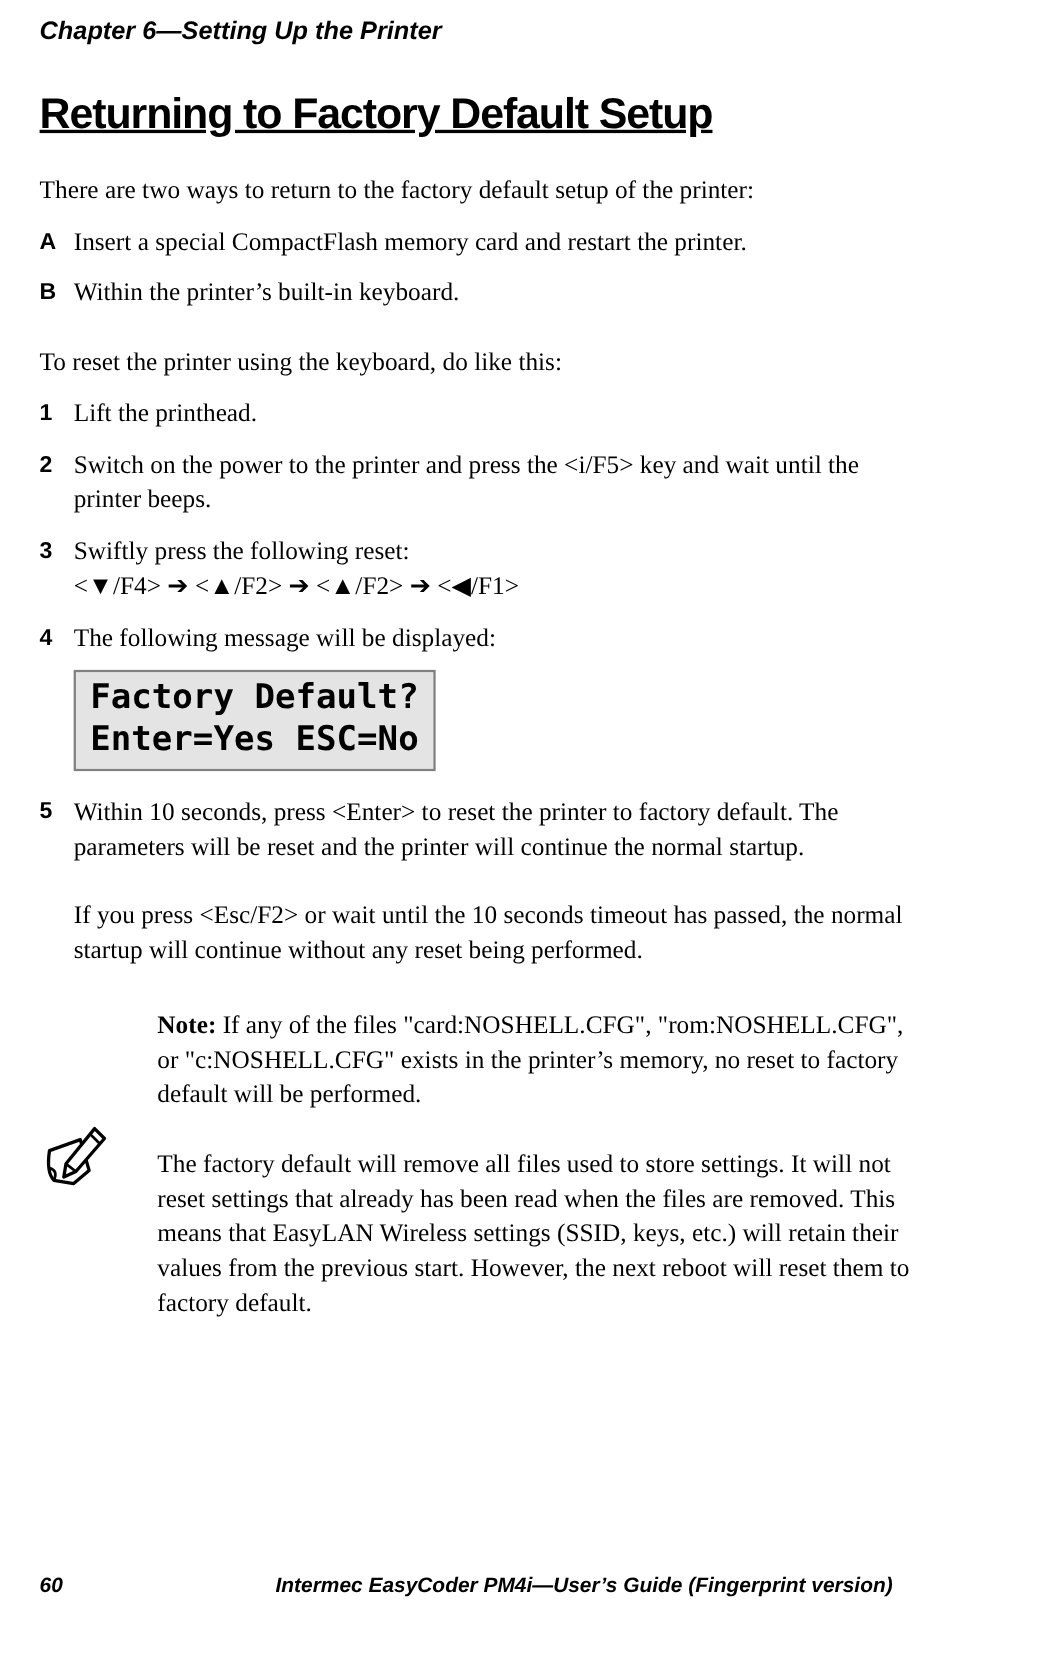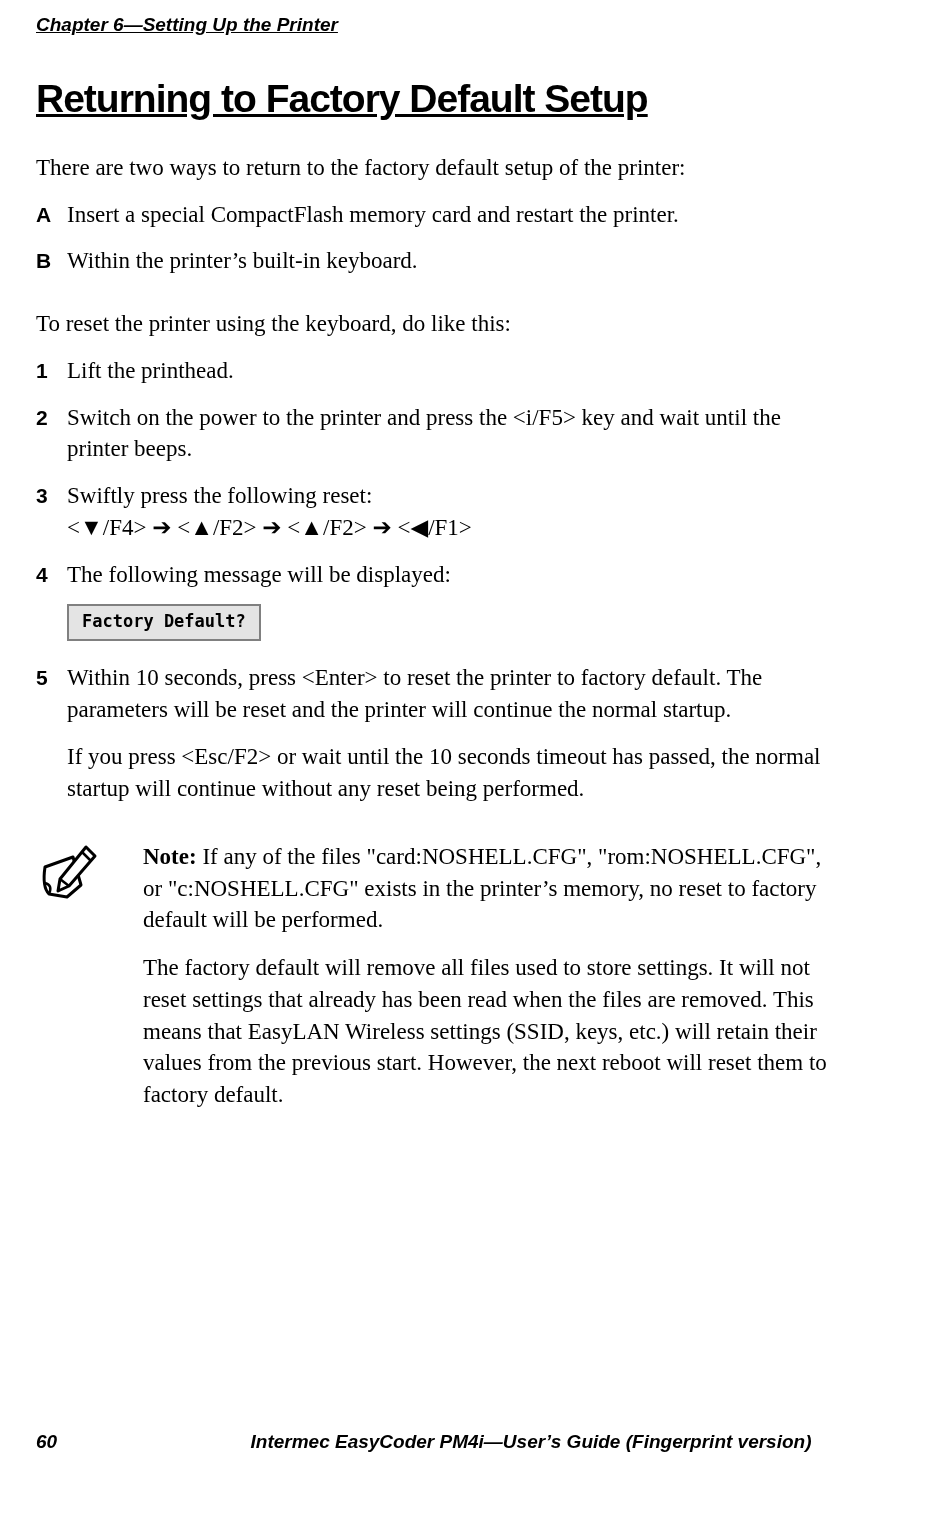--- a/index.html
+++ b/index.html
@@ -12,22 +12,21 @@
     color: #000;
     padding: 14px 112px 58px 36px;
     display: flex;
     flex-direction: column;
     font-family: "Liberation Serif", serif;
   }
   .chapter-header {
     font-family: "Liberation Sans", sans-serif;
     font-weight: bold;
     font-style: italic;
-    font-size: 19px;
-    text-decoration: underline;
+    font-size: 23px;
   }
   h1.doc-title {
     font-family: "Liberation Sans", sans-serif;
     font-weight: bold;
     font-size: 39px;
     letter-spacing: -1px;
     margin-top: 42px;
     line-height: 1.1;
     text-decoration: underline;
   }
@@ -50,33 +49,34 @@
     font-size: 21px;
     padding-top: 2px;
   }
   .list-text { flex: 1; }
   .keys-line { font-size: 23px; }
   .lcd-wrap { margin: 14px 0 6px 31px; }
   .lcd-box {
     display: inline-block;
     font-family: "DejaVu Sans Mono", monospace;
     font-weight: bold;
-    font-size: 17px;
+    font-size: 31px;
     line-height: 1.22;
     color: #000;
     background: #e4e4e4;
     border: 2px solid #808080;
     padding: 5px 13px 7px 13px;
   }
-  .sub-para { margin-top: 16px; }
+  .sub-para { margin-top: 31px; }
   .note-block {
     display: flex;
     margin-top: 36px;
     font-size: 23px;
     line-height: 1.38;
+    align-items: center;
   }
   .note-icon-col {
     flex: 0 0 107px;
     width: 107px;
     padding-top: 2px;
   }
   .note-text-col { flex: 1; }
   .note-label { font-weight: bold; }
   .footer {
     margin-top: auto;
@@ -137,20 +137,21 @@
   </div>
 
   <div class="list-item">
     <span class="list-label">4</span>
     <span class="list-text">The following message will be displayed:</span>
   </div>
 
   <div class="lcd-wrap">
     <div class="lcd-box">
       <div>Factory Default?</div>
+      <div>Enter=Yes ESC=No</div>
     </div>
   </div>
 
   <div class="list-item">
     <span class="list-label">5</span>
     <span class="list-text">
       <span>Within 10 seconds, press &lt;Enter&gt; to reset the printer to factory default. The parameters will be reset and the printer will continue the normal startup.</span>
       <div class="sub-para">If you press &lt;Esc/F2&gt; or wait until the 10 seconds timeout has passed, the normal startup will continue without any reset being performed.</div>
     </span>
   </div>

